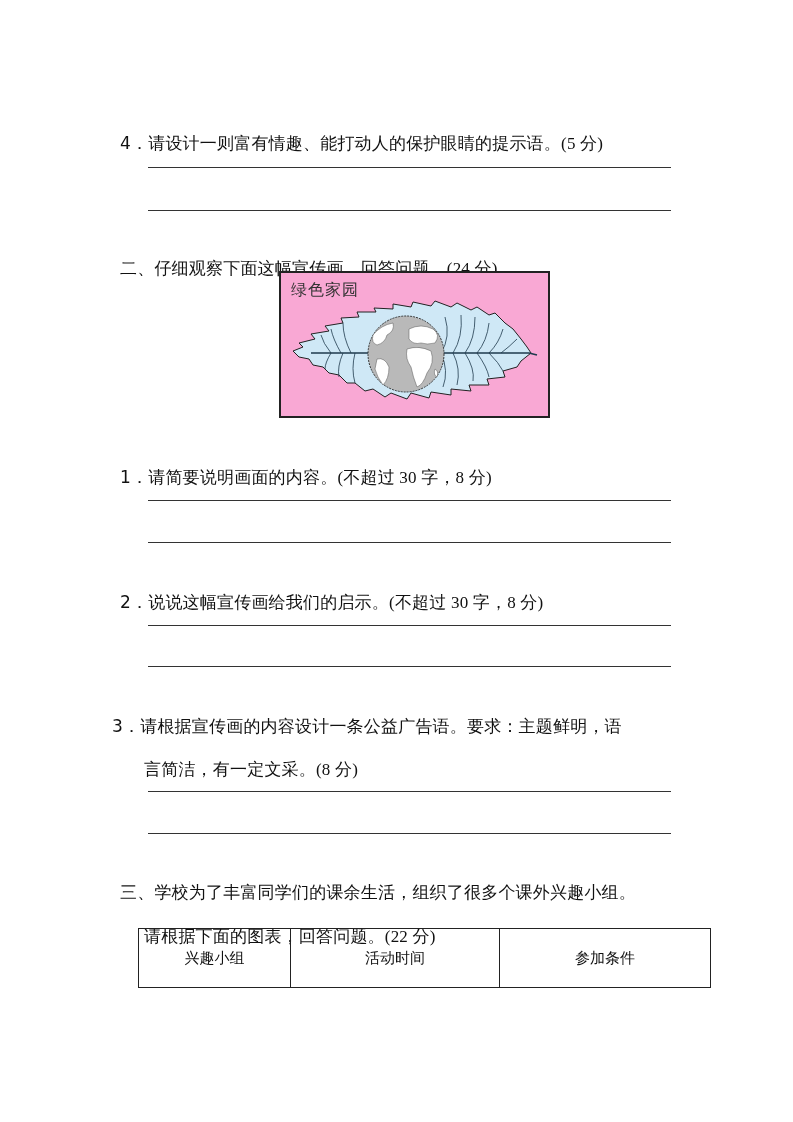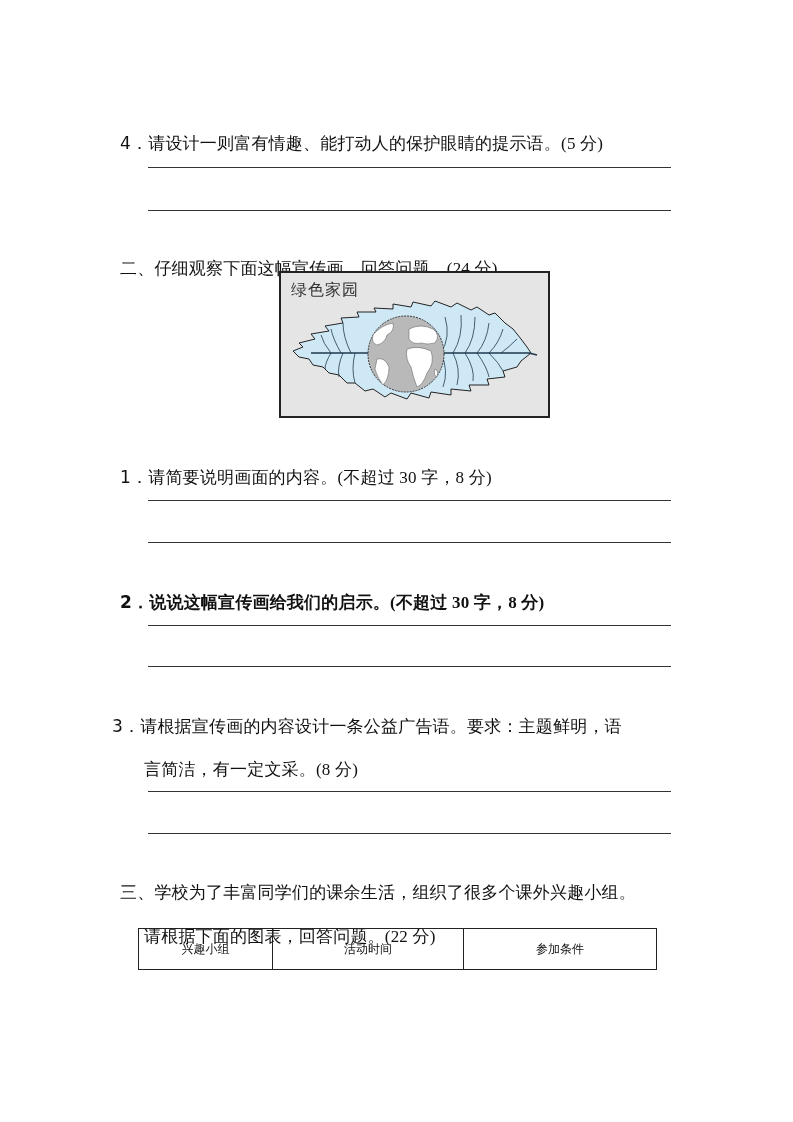--- a/index.html
+++ b/index.html
@@ -3,26 +3,26 @@
 <meta charset="utf-8">
 <style>
   html, body { margin: 0; padding: 0; background: #ffffff; }
   body { width: 793px; height: 1122px; position: relative; overflow: hidden;
          font-family: "DejaVu Sans", "Liberation Sans", sans-serif; color: #111; }
   .abs { position: absolute; }
   .q { font-size: 17px; line-height: 22px; white-space: nowrap; letter-spacing: 0.2px; margin-top: 26px; }
   .pts { font-family: "Liberation Serif", "DejaVu Serif", serif; font-size: 17px; }
   .ans-line { position: absolute; left: 148px; width: 523px; height: 0; border-top: 1px solid #333; }
   .poster { position: absolute; left: 279px; top: 271px; width: 271px; height: 147px;
-            border: 2px solid #222; box-sizing: border-box; background: #e5e5e5; }
+            border: 2px solid #222; box-sizing: border-box; background: #f9a8d4; }
   .poster-title { position: absolute; left: 10px; top: 7px; font-family: "DejaVu Serif", "Liberation Serif", serif;
                   font-size: 16px; color: #333; letter-spacing: 1px; }
   .poster svg { position: absolute; left: 0; top: 0; }
   table.grid { position: absolute; left: 138px; top: 928px; border-collapse: collapse; }
-  table.grid td { border: 1.5px solid #222; text-align: center; font-size: 12px; height: 40px; padding: 0; }
+  table.grid td { border: 1.5px solid #222; text-align: center; font-size: 15px; height: 40px; padding: 9px; }
   .c1 { width: 133px; } .c2 { width: 190px; } .c3 { width: 192px; }
 </style>
 </head>
 <body>
 
 <div class="abs q" style="left:120px; top:106px;">
   <span>4．</span><span>请设计一则富有情趣、能打动人的保护眼睛的提示语。</span><span class="pts">(5 分)</span>
 </div>
 <div class="ans-line" style="top:167px;"></div>
 <div class="ans-line" style="top:210px;"></div>
@@ -72,21 +72,21 @@
     </g>
   </svg>
 </div>
 
 <div class="abs q" style="left:120px; top:440px;">
   <span>1．</span><span>请简要说明画面的内容。</span><span class="pts">(不超过 30 字，8 分)</span>
 </div>
 <div class="ans-line" style="top:500px;"></div>
 <div class="ans-line" style="top:542px;"></div>
 
-<div class="abs q" style="left:120px; top:565px;font-weight:bold;">
+<div class="abs q" style="left:120px; top:565px;">
   <span>2．</span><span>说说这幅宣传画给我们的启示。</span><span class="pts">(不超过 30 字，8 分)</span>
 </div>
 <div class="ans-line" style="top:625px;"></div>
 <div class="ans-line" style="top:666px;"></div>
 
 <div class="abs q" style="left:112px; top:689px;">
   <span>3．</span><span>请根据宣传画的内容设计一条公益广告语。要求：主题鲜明，语</span>
 </div>
 <div class="abs q" style="left:144px; top:732px;">
   <span>言简洁，有一定文采。</span><span class="pts">(8 分)</span>

